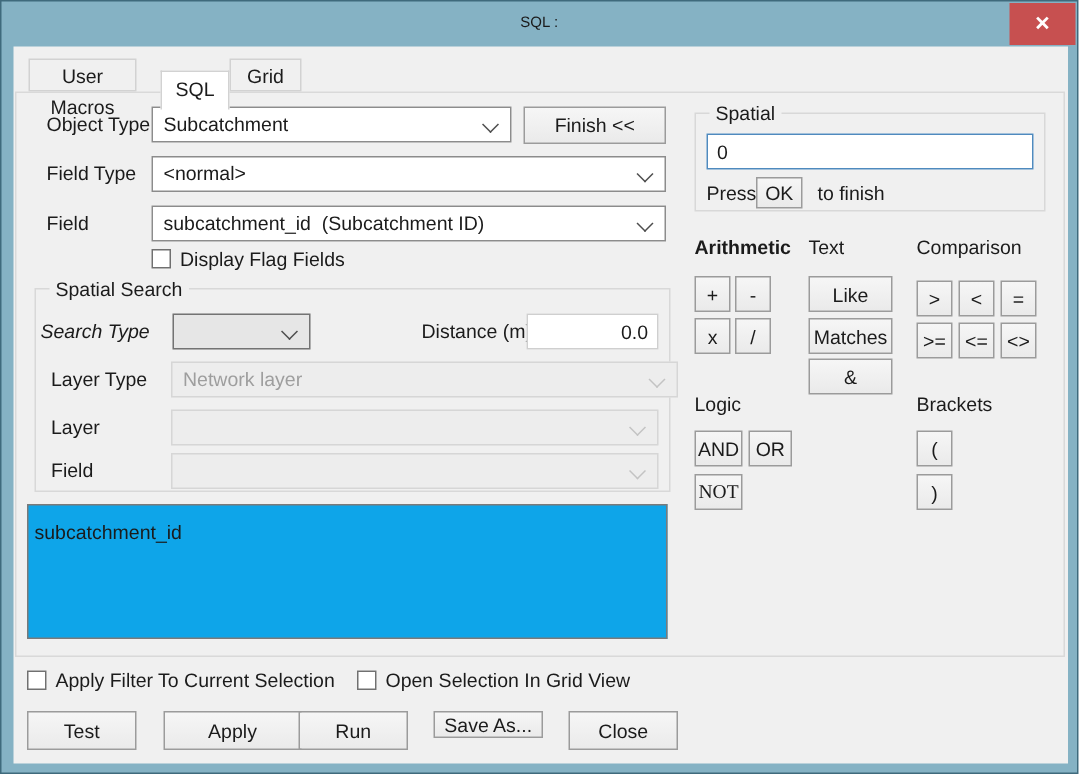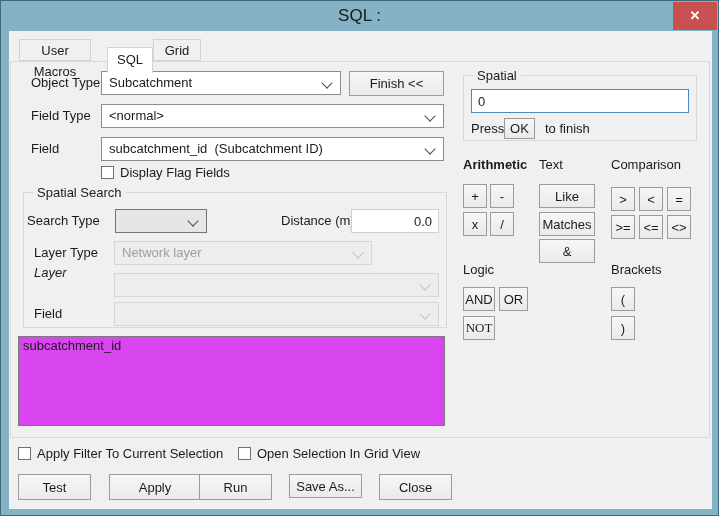--- a/index.html
+++ b/index.html
@@ -2,21 +2,21 @@
 <html style="--frame: #85b2c4; --frame-border: #3f6a7c; --close: #c75050; --client-bg: #f0f0f0; --focus-border: #4f8abe; --disabled-text: #9e9e9e;"><head>
 <meta charset="utf-8">
 <style>
   html,body{margin:0;padding:0;background:#cfd6da;}
   .window{
     position:relative;width:719px;height:516px;box-sizing:border-box;
     background:var(--frame,#85b2c4);border:1px solid var(--frame-border,#3f6a7c);
     font-family:"Liberation Sans",sans-serif;font-size:13px;color:#1b1b1b;
     overflow:hidden;
   }
-  .titlebar{position:absolute;left:0;top:0;right:0;height:30px;text-align:center;line-height:30px;font-size:17px;color:#1a1a1a;}
+  .titlebar{position:absolute;left:0;top:0;right:0;height:30px;text-align:center;line-height:30px;font-size:10px;color:#1a1a1a;}
   .close-btn{position:absolute;top:1px;right:1px;width:44px;height:28px;background:var(--close,#c75050);color:#fff;text-align:center;line-height:28px;font-size:13px;font-weight:bold;cursor:default;}
   .client{position:absolute;left:8px;top:30px;width:703px;height:478px;background:var(--client-bg,#f0f0f0);}
   
   .tab{position:absolute;top:8px;height:22px;box-sizing:border-box;border:1px solid #d2d2d2;background:#f0f0f0;text-align:center;line-height:21px;z-index:1;}
   .tab.active{top:16px;height:26px;background:#fff;border-bottom:none;line-height:24px;z-index:3;}
   .tabpage{position:absolute;left:1px;top:30px;width:700px;height:377px;box-sizing:border-box;border:1px solid #d9d9d9;background:#f0f0f0;z-index:0;}
   
   .lbl{position:absolute;white-space:nowrap;line-height:16px;}
   .combo{position:absolute;height:24px;box-sizing:border-box;background:#fff;border:1px solid #8c8c8c;}
   .combo .txt{position:absolute;left:7px;top:3px;white-space:pre;}
@@ -26,21 +26,21 @@
   .chev{position:absolute;right:9px;top:7px;width:7px;height:7px;border-right:1px solid #4d4d4d;border-bottom:1px solid #4d4d4d;transform:rotate(45deg);}
   .chev.light{border-color:#c3c3c3;}
   .btn{position:absolute;box-sizing:border-box;border:1px solid #9b9b9b;background:linear-gradient(180deg,#f6f6f6,#eaeaea);
        font-family:"Liberation Sans",sans-serif;font-size:13px;color:#1b1b1b;text-align:center;padding:0;cursor:default;}
   .group{position:absolute;box-sizing:border-box;border:1px solid #d8d8d8;}
   .gtitle{position:absolute;top:-8px;left:9px;background:#f0f0f0;padding:0 4px;line-height:15px;white-space:nowrap;}
   .cb{position:absolute;width:13px;height:13px;box-sizing:border-box;border:1px solid #707070;background:#fff;}
   .tinput{position:absolute;box-sizing:border-box;border:1px solid #cfcfcf;background:#fff;
           font-family:"Liberation Sans",sans-serif;font-size:13px;color:#1b1b1b;padding:0 6px;}
   .tinput.focus{border-color:var(--focus-border,#4f8abe);}
-  .sqlbox{position:absolute;box-sizing:border-box;border:1px solid #7a7a7a;background:#d946ef;padding:1px 4px;white-space:pre-wrap;}
+  .sqlbox{position:absolute;box-sizing:border-box;border:1px solid #7a7a7a;background:#0ea5e9;padding:10px 4px;white-space:pre-wrap;}
 </style>
 </head>
 <body>
 
 <div class="window">
   <div class="titlebar">
     <span>SQL :</span>
   </div>
   <div class="close-btn">
     <span>✕</span>
@@ -71,35 +71,35 @@
       <span class="txt">subcatchment_id  (Subcatchment ID)</span>
       <span class="chev"></span>
     </div>
 
     <span class="cb" style="left:92px;top:135px;"></span>
     <div class="lbl" style="left:111px;top:134px;">Display Flag Fields</div>
 
     <div class="group" style="left:14px;top:161px;width:424px;height:136px;">
       <span class="gtitle">Spatial Search</span>
     </div>
-    <div class="lbl" style="left:18px;top:182px;">Search Type</div>
+    <div class="lbl" style="left:18px;top:182px;font-style:italic;">Search Type</div>
     <div class="combo gray" style="left:106px;top:178px;width:92px;">
       <span class="txt"></span>
       <span class="chev"></span>
     </div>
     <div class="lbl" style="left:272px;top:182px;">Distance (m)</div>
     <input class="tinput" style="left: 342px; top: 178px; width: 88px; height: 24px; text-align: right;" value="0.0">
 
     <div class="lbl" style="left:25px;top:214px;">Layer Type</div>
-    <div class="combo disabled" style="left:105px;top:210px;width:258px;">
+    <div class="combo disabled" style="left:105px;top:210px;width:338px;">
       <span class="txt">Network layer</span>
       <span class="chev light"></span>
     </div>
 
-    <div class="lbl" style="left:25px;top:234px;font-style:italic;">Layer</div>
+    <div class="lbl" style="left:25px;top:246px;">Layer</div>
     <div class="combo disabled" style="left:105px;top:242px;width:325px;">
       <span class="txt"></span>
       <span class="chev light"></span>
     </div>
 
     <div class="lbl" style="left:25px;top:275px;">Field</div>
     <div class="combo disabled" style="left:105px;top:271px;width:325px;">
       <span class="txt"></span>
       <span class="chev light"></span>
     </div>
@@ -143,16 +143,16 @@
     <button class="btn" style="left:602px;top:285px;width:24px;height:24px;">)</button>
 
     <span class="cb" style="left:9px;top:416px;"></span>
     <div class="lbl" style="left:28px;top:415px;">Apply Filter To Current Selection</div>
     <span class="cb" style="left:229px;top:416px;"></span>
     <div class="lbl" style="left:248px;top:415px;">Open Selection In Grid View</div>
 
     <button class="btn" style="left:9px;top:443px;width:73px;height:26px;">Test</button>
     <button class="btn" style="left:100px;top:443px;width:92px;height:26px;">Apply</button>
     <button class="btn" style="left:190px;top:443px;width:73px;height:26px;">Run</button>
-    <button class="btn" style="left:280px;top:443px;width:73px;height:24px;">Save As...</button>
+    <button class="btn" style="left:280px;top:443px;width:73px;height:18px;">Save As...</button>
     <button class="btn" style="left:370px;top:443px;width:73px;height:26px;">Close</button>
   </div>
 </div>
 
 </body></html>

